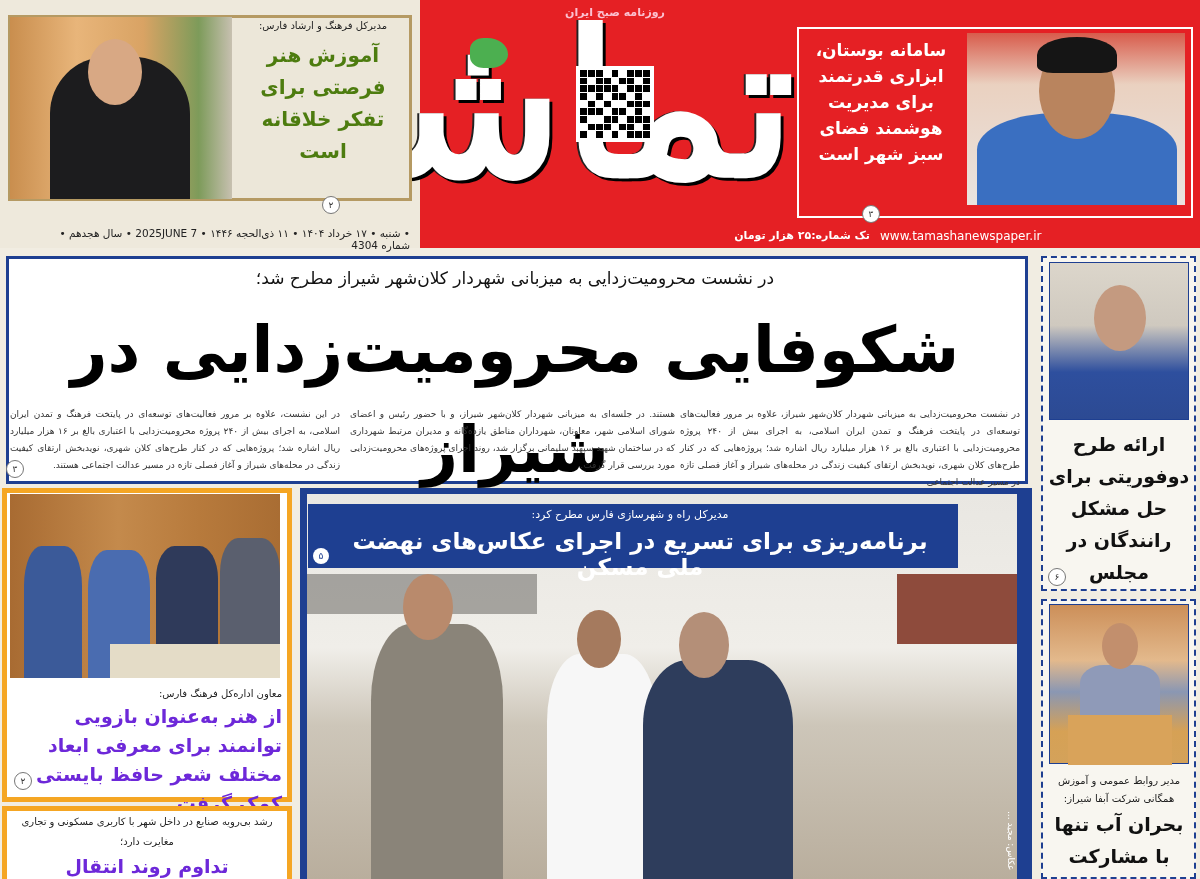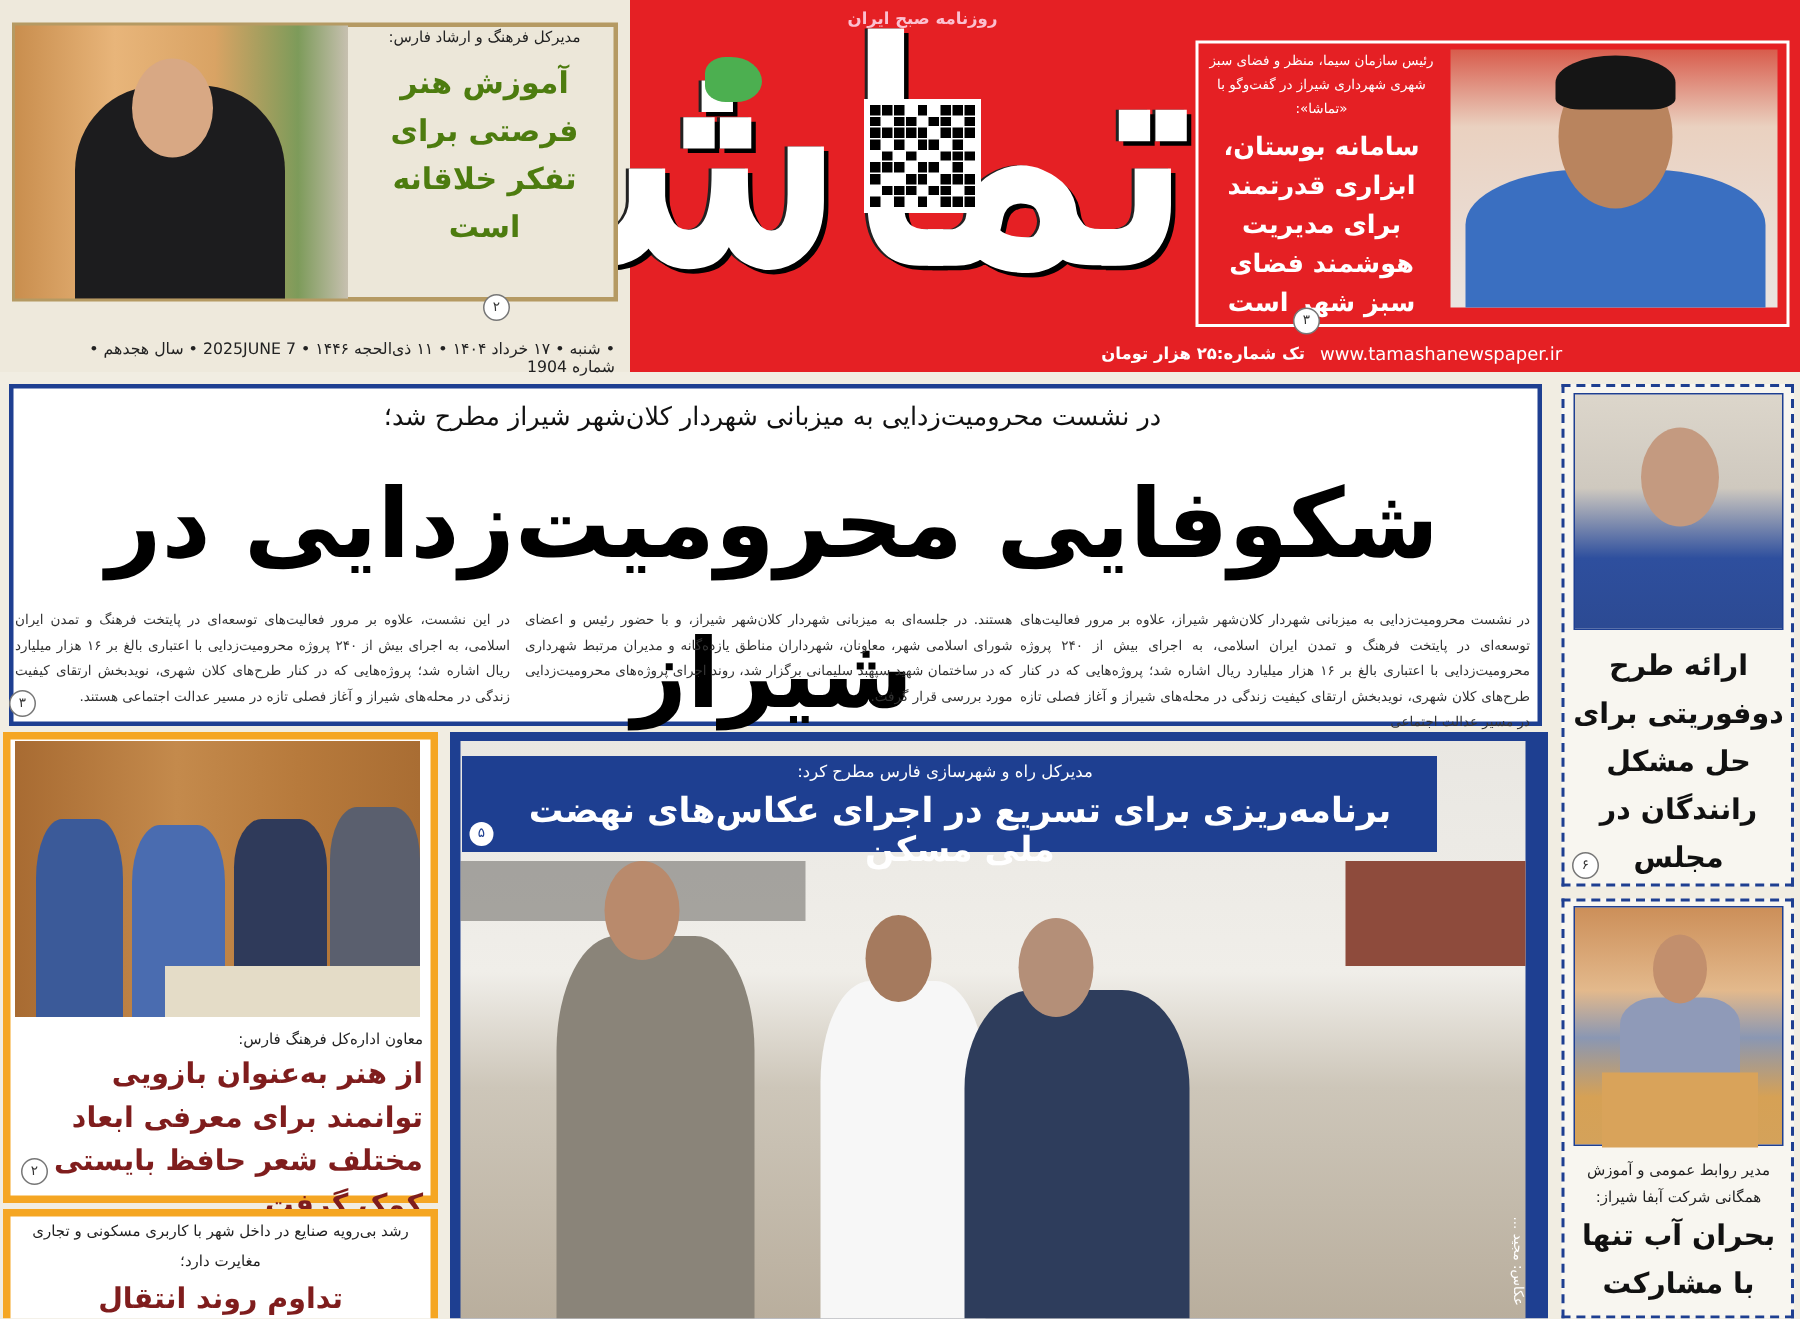--- a/index.html
+++ b/index.html
@@ -41,21 +41,21 @@
 .rc-box{left:1041px;top:256px;width:155px;height:335px;border:2px dashed #1e3f91;background:#f8f6f0}
 .rc-box2{left:1041px;top:599px;width:155px;height:280px;border:2px dashed #1e3f91;background:#f8f6f0}
 .rc-photo{left:1049px;top:262px;width:140px;height:158px;background:linear-gradient(180deg,#dcd6cb 0%,#cfc9bf 40%,#2e4f9e 70%,#2c4a93 100%);border:1px solid #1e3f91}
 .rc-photo2{left:1049px;top:604px;width:140px;height:160px;background:linear-gradient(180deg,#cc8f59 0%,#e3b98c 35%,#8a97b3 55%,#d6a155 80%,#d4a25a 100%);border:1px solid #1e3f91}
 .rc-text{text-align:center}
 .h-rc{font-weight:bold;font-size:19px;line-height:32px;color:#111}
 
 .lc-box{left:2px;top:488px;width:290px;height:314px;border:5px solid #f5a623;background:#fff}
 .lc-box2{left:2px;top:806px;width:290px;height:73px;border:5px solid #f5a623;border-bottom:none;background:#fff}
 .lc-photo{left:10px;top:494px;width:270px;height:184px;background:linear-gradient(90deg,#a86b32 0%,#c48a4c 40%,#b77a3c 70%,#a96d33 100%)}
-.h-lc{font-weight:bold;font-size:19px;line-height:29px;color:#7f1d1d}
+.h-lc{font-weight:bold;font-size:19px;line-height:29px;color:#6d28d9}
 
 .cf-box{left:300px;top:488px;width:732px;height:391px;background:#1e3f91}
 .cf-photo{left:307px;top:494px;width:710px;height:385px;background:linear-gradient(180deg,#e9e7e2 0%,#f0eee9 40%,#cdc6b9 60%,#b9ae9d 100%)}
 .cf-banner{left:308px;top:504px;width:650px;height:64px;background:#1e3f91}
 .cf-kicker{left:310px;top:508px;width:640px;text-align:center;color:#fff;font-size:11px}
 .cf-head{left:310px;top:528px;width:600px;text-align:center;color:#fff;font-size:23px;font-weight:bold}
 .cf-num{left:313px;top:548px;width:16px;height:16px;background:#fff;border-radius:50%;font-size:9px;color:#1e3f91;text-align:center;line-height:16px}
 .credit{left:1002px;top:800px;width:14px;height:70px;writing-mode:vertical-rl;font-size:9px;color:#fff}
 .walker{position:absolute;border-radius:30% 30% 0 0}
 </style>
@@ -146,41 +146,40 @@
     <span></span>
     <span class="w"></span>
     <span></span>
     <span class="w"></span>
     <span></span>
     <span class="w"></span>
     <span></span>
 </div>
 <div class="abs price">تک شماره:۲۵ هزار تومان</div>
 <div class="abs website">www.tamashanewspaper.ir</div>
-<div class="abs date-line">• شنبه • ۱۷ خرداد ۱۴۰۴ • ۱۱ ذی‌الحجه ۱۴۴۶ • 2025JUNE 7 • سال هجدهم • شماره 1904</div>
+<div class="abs date-line">• شنبه • ۱۷ خرداد ۱۴۰۴ • ۱۱ ذی‌الحجه ۱۴۴۶ • 2025JUNE 7 • سال هجدهم • شماره 4304</div>
 
 <div class="abs tl-box"></div>
 <div class="abs tl-photo">
   <div class="person abs" style="left:40px;top:40px;width:140px;height:142px;background:#1c1c1e"></div>
   <div class="abs" style="left:78px;top:22px;width:54px;height:66px;border-radius:50%;background:#d8a884"></div>
 </div>
 <div class="abs tl-text">
   <div class="kicker">مدیرکل فرهنگ و ارشاد فارس:</div>
   <div class="h-tl">آموزش هنر فرصتی برای تفکر خلاقانه است</div>
 </div>
 <div class="abs num-circle" style="left:322px;top:196px">۲</div>
 
 <div class="abs tr-box"></div>
 <div class="abs tr-photo">
   <div class="person abs" style="left:10px;top:80px;width:200px;height:92px;background:#3a6fc1"></div>
   <div class="abs" style="left:72px;top:10px;width:76px;height:96px;border-radius:50%;background:#b9845e"></div>
   <div class="abs" style="left:70px;top:4px;width:80px;height:36px;border-radius:50% 50% 20% 20%;background:#151515"></div>
 </div>
 <div class="abs tr-text">
-  <div class="kicker-w">رئیس سازمان سیما، منظر و فضای سبز شهری شهرداری شیراز در گفت‌وگو با «تماشا»:</div>
   <div class="h-tr">سامانه بوستان، ابزاری قدرتمند برای مدیریت هوشمند فضای سبز شهر است</div>
 </div>
 <div class="abs num-circle" style="left:862px;top:205px">۳</div>
 
 <div class="abs main-box"></div>
 <div class="abs main-kicker">در نشست محرومیت‌زدایی به میزبانی شهردار کلان‌شهر شیراز مطرح شد؛</div>
 <div class="abs main-head">شکوفایی محرومیت‌زدایی در شیراز</div>
 <div class="abs body-col" style="left:680px;top:406px;width:340px">در نشست محرومیت‌زدایی به میزبانی شهردار کلان‌شهر شیراز، علاوه بر مرور فعالیت‌های توسعه‌ای در پایتخت فرهنگ و تمدن ایران اسلامی، به اجرای بیش از ۲۴۰ پروژه محرومیت‌زدایی با اعتباری بالغ بر ۱۶ هزار میلیارد ریال اشاره شد؛ پروژه‌هایی که در کنار طرح‌های کلان شهری، نویدبخش ارتقای کیفیت زندگی در محله‌های شیراز و آغاز فصلی تازه در مسیر عدالت اجتماعی</div>
 <div class="abs body-col" style="left:350px;top:406px;width:325px">هستند. در جلسه‌ای به میزبانی شهردار کلان‌شهر شیراز، و با حضور رئیس و اعضای شورای اسلامی شهر، معاونان، شهرداران مناطق یازده‌گانه و مدیران مرتبط شهرداری که در ساختمان شهید سپهبد سلیمانی برگزار شد، روند اجرای پروژه‌های محرومیت‌زدایی مورد بررسی قرار گرفت.</div>
 <div class="abs body-col" style="left:10px;top:406px;width:330px">در این نشست، علاوه بر مرور فعالیت‌های توسعه‌ای در پایتخت فرهنگ و تمدن ایران اسلامی، به اجرای بیش از ۲۴۰ پروژه محرومیت‌زدایی با اعتباری بالغ بر ۱۶ هزار میلیارد ریال اشاره شد؛ پروژه‌هایی که در کنار طرح‌های کلان شهری، نویدبخش ارتقای کیفیت زندگی در محله‌های شیراز و آغاز فصلی تازه در مسیر عدالت اجتماعی هستند.</div>

